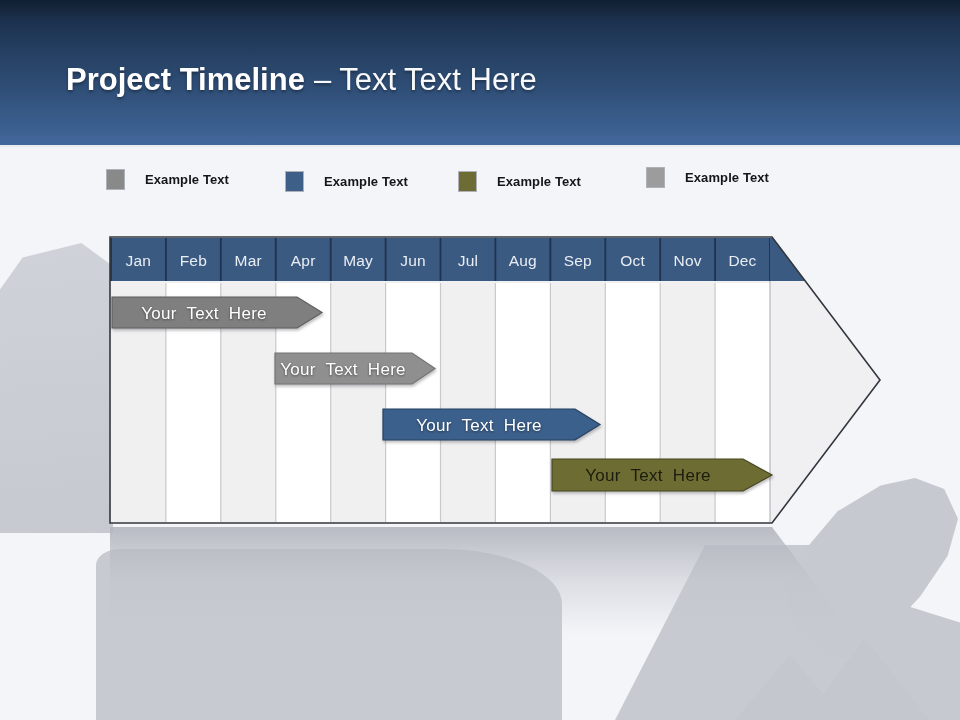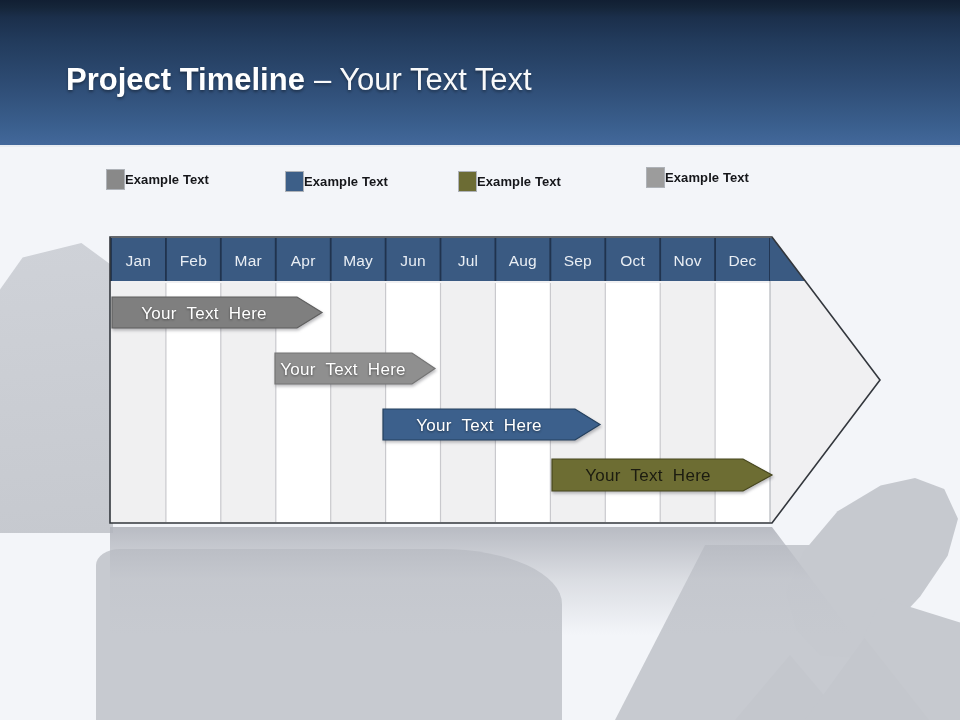--- a/index.html
+++ b/index.html
@@ -18,21 +18,21 @@
   }
   .title{
     position:absolute;left:66px;top:62px;margin:0;
     font-size:31px;line-height:36px;color:#ffffff;
     text-shadow:0 2px 3px rgba(0,0,0,.35);
     white-space:nowrap;font-weight:700;
   }
   .title .suffix{font-weight:400;margin-left:9px;opacity:.97;}
   
   .legend-item{
-    position:absolute;display:flex;align-items:center;
+    position:absolute;display:flex;align-items:center;gap:20px;
   }
   .legend-item .swatch{display:block;}
   .legend-item .lab{
     font-size:13px;font-weight:700;color:#15161a;letter-spacing:.1px;
     white-space:nowrap;
   }
   .li1{left:106px;top:169px;}
   .li2{left:285px;top:171px;}
   .li3{left:458px;top:171px;}
   .li4{left:646px;top:167px;}
@@ -90,21 +90,21 @@
   .bar2-path{stroke:#747474;stroke-width:1.2;}
   .bar3-path{stroke:#24405e;stroke-width:1.2;}
   .bar4-path{stroke:#46461e;stroke-width:1.2;}
   .col-line{stroke:#c9c9cd;stroke-width:1.2;}
   .outline{fill:none;stroke:#33373d;stroke-width:1.6;stroke-linejoin:miter;}
 </style>
 </head>
 <body>
 
 <div class="header">
-  <h1 class="title"><span>Project Timeline</span><span class="suffix">– Your Text Text</span></h1>
+  <h1 class="title"><span>Project Timeline</span><span class="suffix">– Text Text Here</span></h1>
 </div>
 
 <div class="wm wm-book"></div>
 <div class="wm wm-ground"></div>
 <div class="wm wm-shin"></div>
 <div class="wm wm-shoe"></div>
 <div class="wm wm-foot2"></div>
 <div class="wm wm-peak1"></div>
 <div class="wm wm-peak2"></div>
 <div class="reflection"></div>

